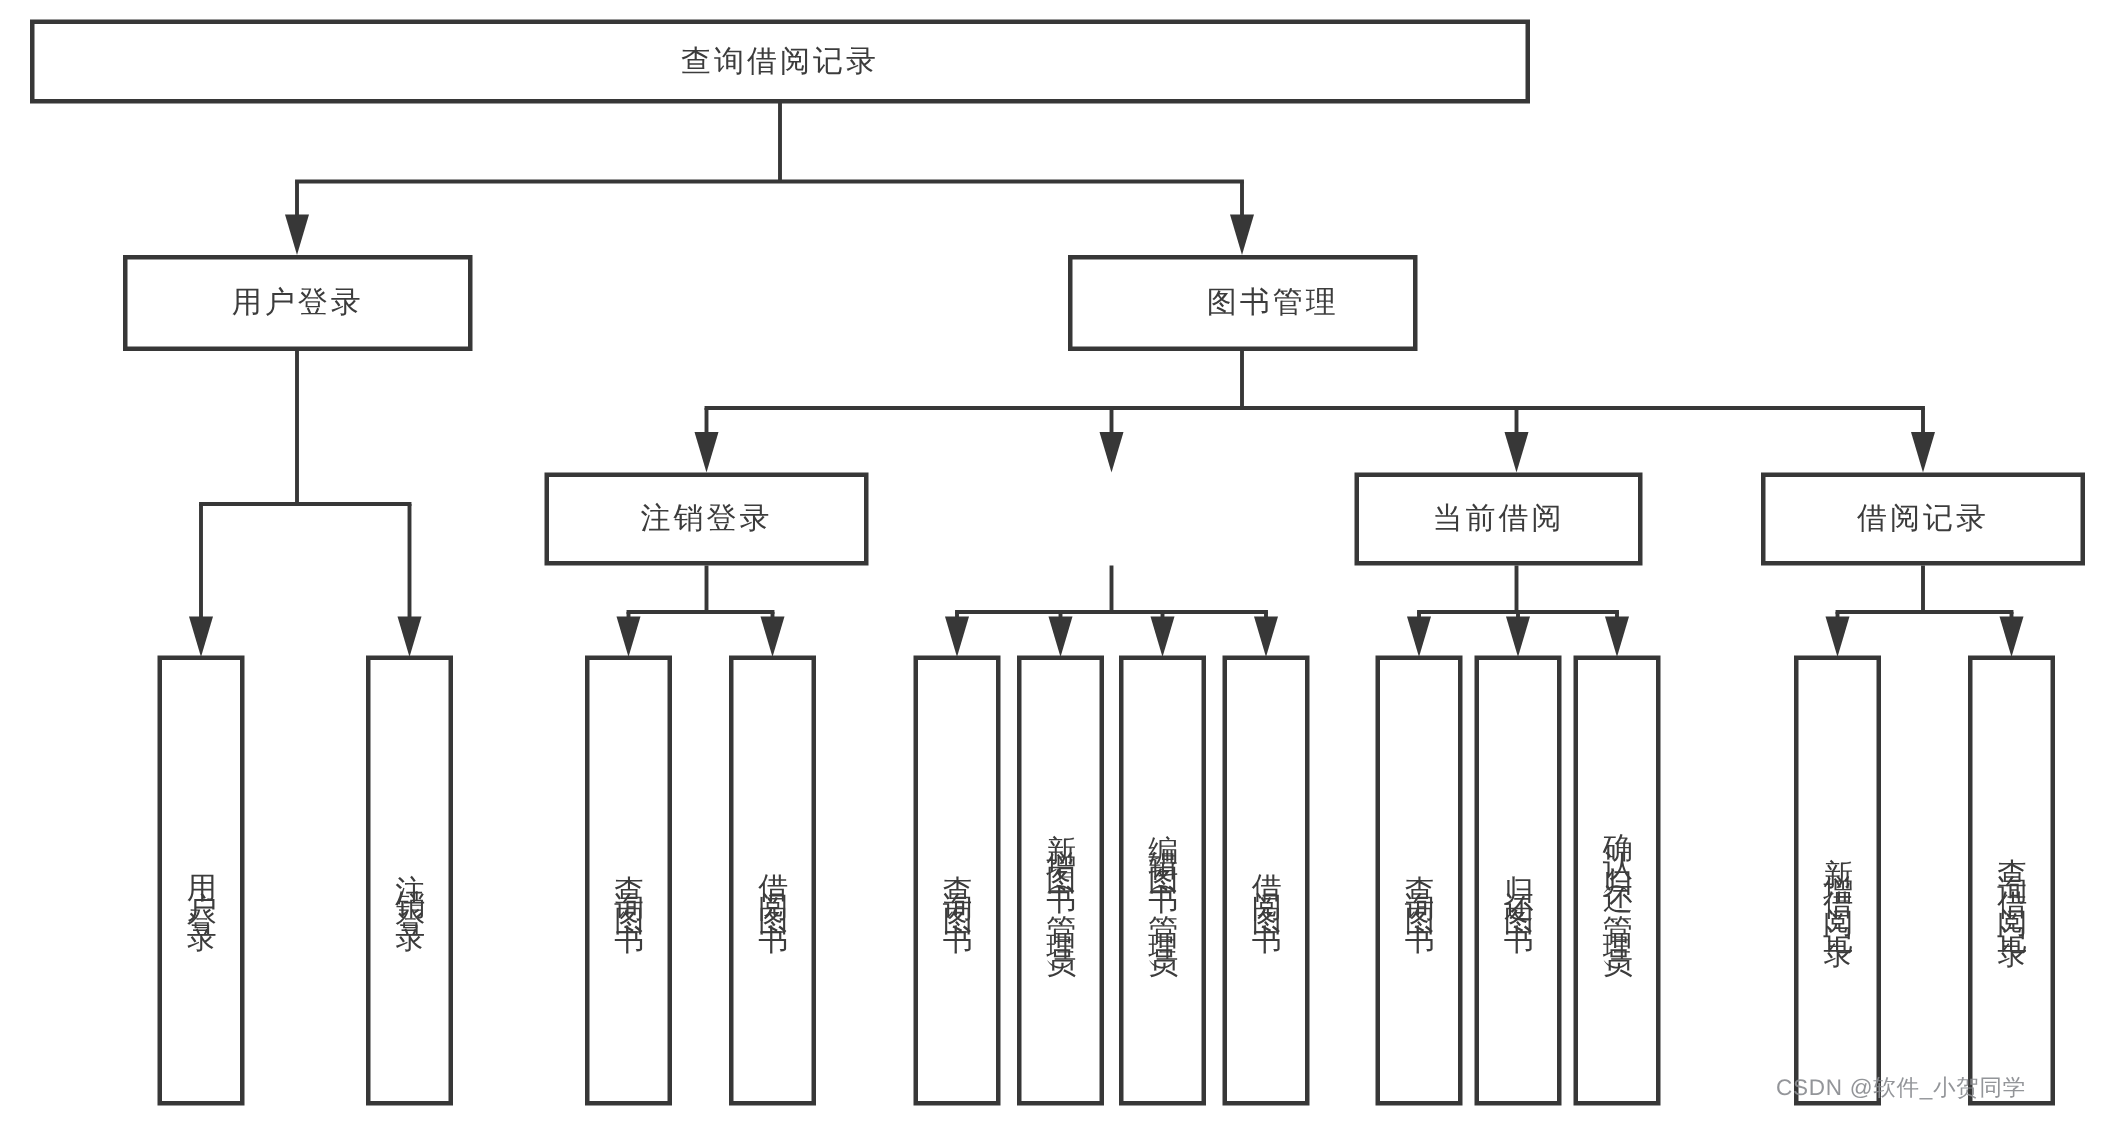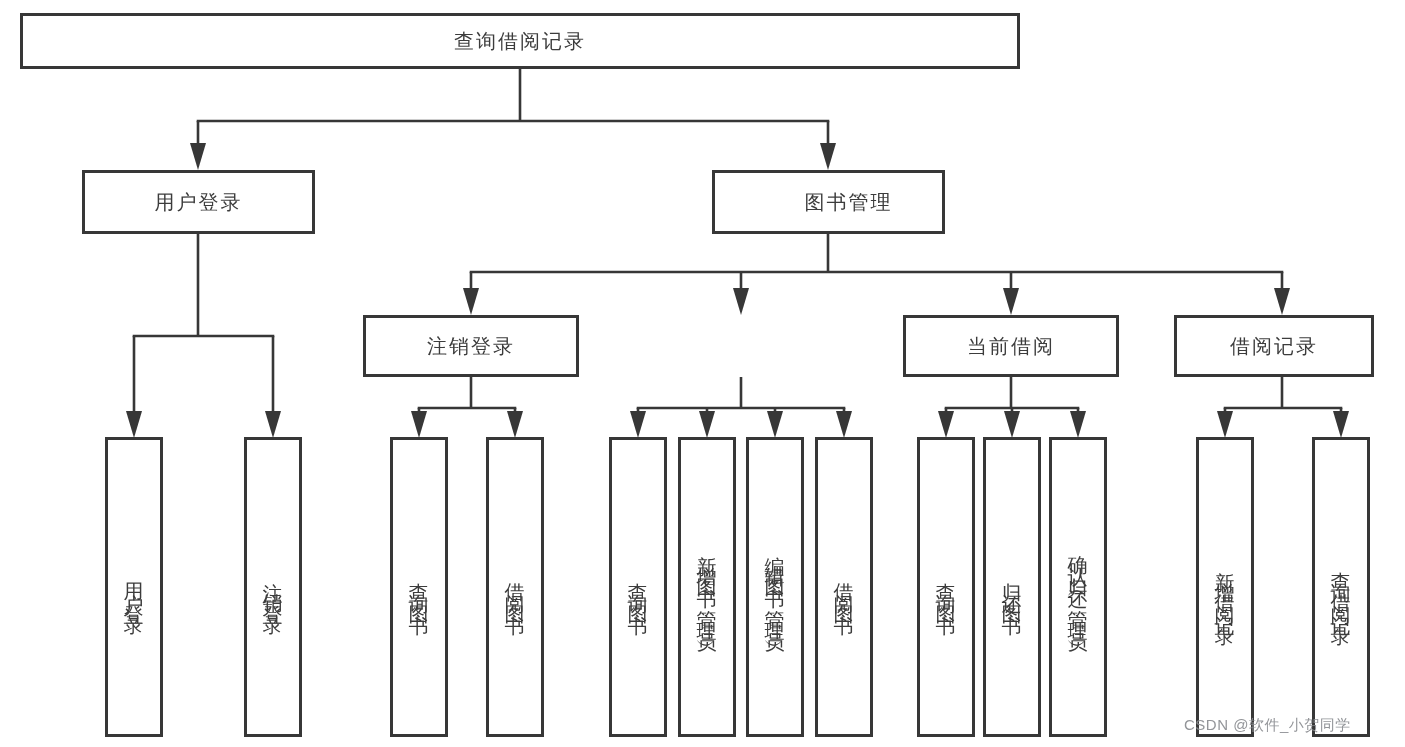--- a/index.html
+++ b/index.html
@@ -56,22 +56,22 @@
 <body>
 
 <div class="canvas">
 
   <div class="node" style="left:20px; top:13px; width:1000px; height:56px;">查询借阅记录</div>
 
   <div class="node" style="left:82px; top:170px; width:233px; height:64px;">用户登录</div>
   <div class="node" style="left:712px; top:170px; width:233px; height:64px;padding-left:40px;">图书管理</div>
 
   <div class="node" style="left:363px; top:315px; width:216px; height:62px;">注销登录</div>
-  <div class="node" style="left:903px; top:315px; width:216px; height:62px;">当前借阅</div>
-  <div class="node" style="left:1174px; top:315px; width:200px; height:62px;">借阅记录</div>
+  <div class="node" style="left:903px; top:315px; width:192px; height:62px;">当前借阅</div>
+  <div class="node" style="left:1174px; top:315px; width:216px; height:62px;">借阅记录</div>
 
   <div class="node leaf" style="left:105px; top:437px; width:58px; height:300px;">用户登录</div>
   <div class="node leaf" style="left:244px; top:437px; width:58px; height:300px;">注销登录</div>
 
   <div class="node leaf" style="left:390px; top:437px; width:58px; height:300px;">查询图书</div>
   <div class="node leaf" style="left:486px; top:437px; width:58px; height:300px;">借阅图书</div>
 
   <div class="node leaf" style="left:609px; top:437px; width:58px; height:300px;">查询图书</div>
   <div class="node leaf" style="left:678px; top:437px; width:58px; height:300px;">新增图书（管理员）</div>
   <div class="node leaf" style="left:746px; top:437px; width:58px; height:300px;">编辑图书（管理员）</div>

